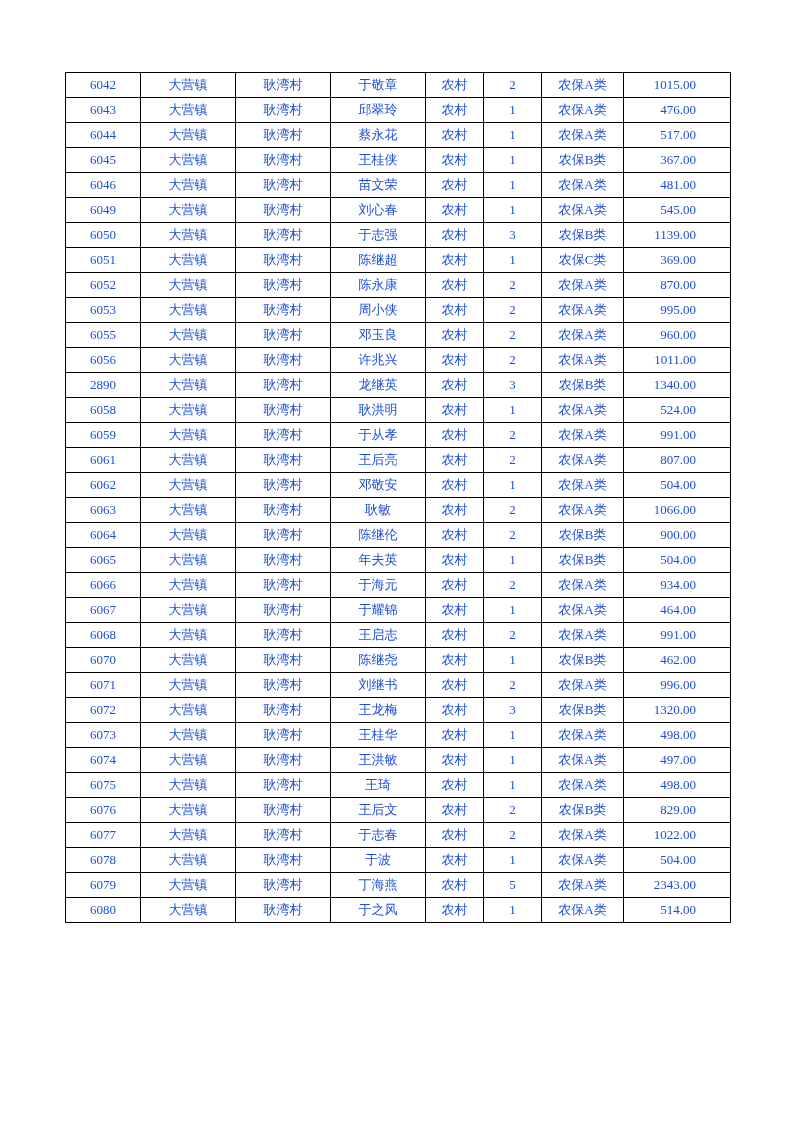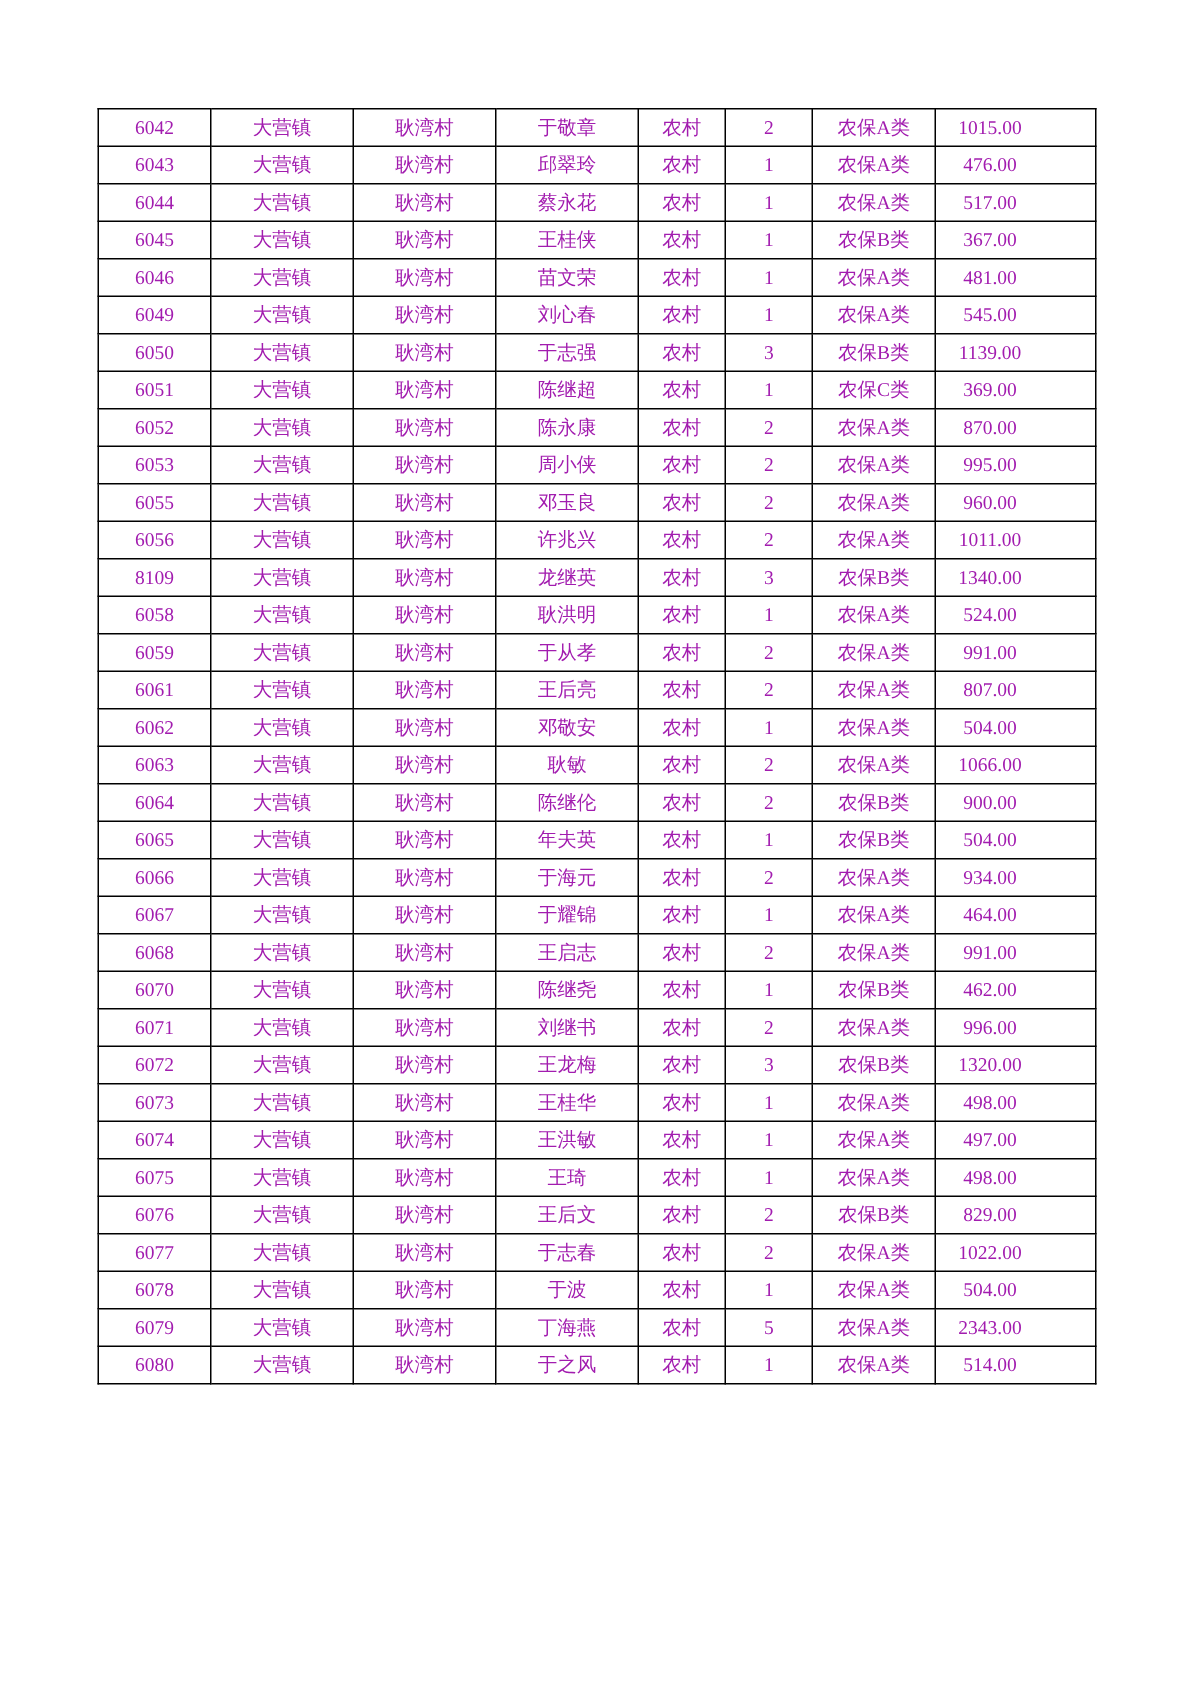--- a/index.html
+++ b/index.html
@@ -2,41 +2,42 @@
 <html><head>
 <meta charset="utf-8">
 <style>
   html, body { margin: 0; padding: 0; background: #ffffff; }
   .page {
     position: relative;
     width: 793px;
     height: 1122px;
     background: #ffffff;
     font-family: "Liberation Serif", "DejaVu Serif", serif;
-    color: #a21caf;
+    color: #1d4ed8;
     overflow: hidden;
   }
   table.roster {
     position: absolute;
     left: 65px;
     top: 72px;
     border-collapse: collapse;
     table-layout: fixed;
   }
   table.roster td {
     border: 1px solid #000000;
     height: 24px;
     font-size: 13px;
     line-height: 24px;
     text-align: center;
     padding: 0;
     white-space: nowrap;
     overflow: hidden;
   }
   table.roster td.col-amount {
+    text-align: right;
     padding-right: 34px;
   }
 </style>
 </head>
 <body>
 
 <div class="page">
   <table class="roster">
     <colgroup>
       <col style="width:75px">
@@ -163,21 +164,21 @@
           <td class="col-serial">6056</td>
           <td class="col-town">大营镇</td>
           <td class="col-village">耿湾村</td>
           <td class="col-name">许兆兴</td>
           <td class="col-type">农村</td>
           <td class="col-persons">2</td>
           <td class="col-category">农保A类</td>
           <td class="col-amount">1011.00</td>
         </tr>
         <tr>
-          <td class="col-serial">8109</td>
+          <td class="col-serial">2890</td>
           <td class="col-town">大营镇</td>
           <td class="col-village">耿湾村</td>
           <td class="col-name">龙继英</td>
           <td class="col-type">农村</td>
           <td class="col-persons">3</td>
           <td class="col-category">农保B类</td>
           <td class="col-amount">1340.00</td>
         </tr>
         <tr>
           <td class="col-serial">6058</td>

